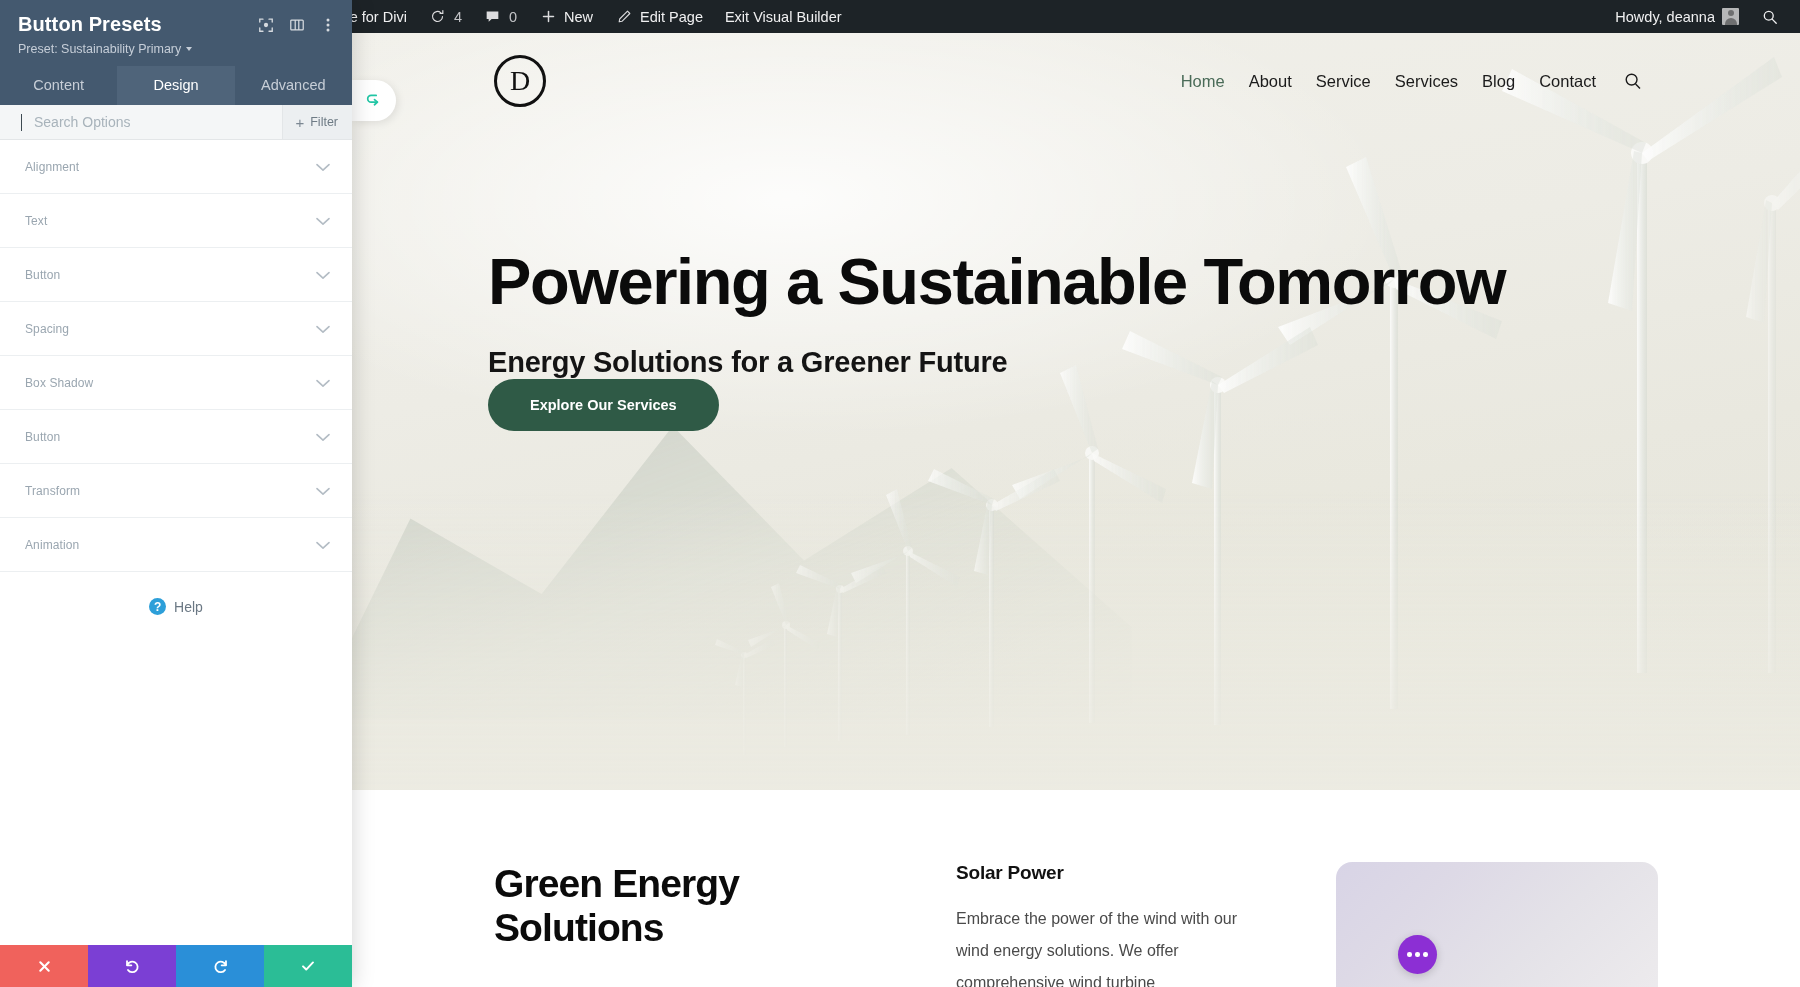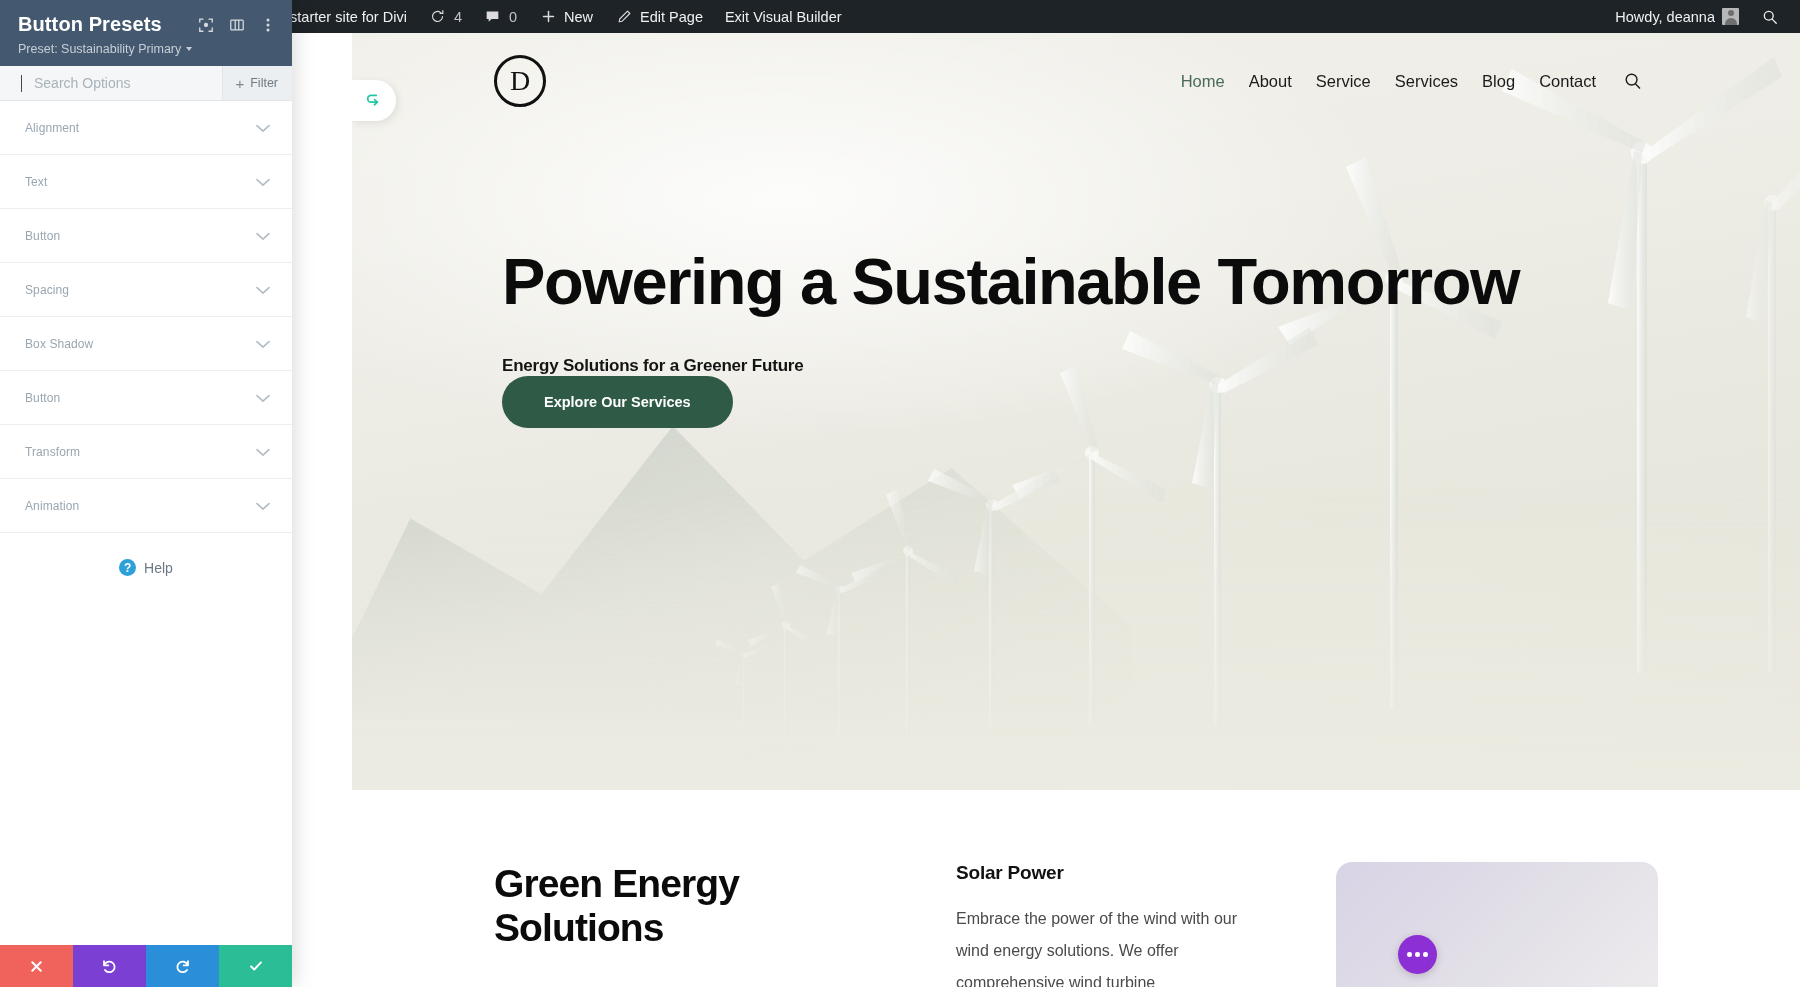--- a/index.html
+++ b/index.html
@@ -41,21 +41,21 @@
     background:#6e6f70; border-radius:50%; transform:translateX(-50%);
   }
   .ab-avatar::after {
     content:""; position:absolute; left:50%; bottom:0; width:12px; height:7px;
     background:#6e6f70; border-radius:6px 6px 0 0; transform:translateX(-50%);
   }
 
   
   #divi-panel {
     position: absolute; top: 0; left: 0;
-    width: 292px; height: 987px;
+    width: 352px; height: 987px;
     background: #22c55e;
     box-shadow: 0 0 22px rgba(0,0,0,0.18);
     z-index: 300;
     display: flex; flex-direction: column;
   }
   .panel-header {
     background: #2e3b4e; background: #3c4f66;
     padding: 12px 16px 10px 18px;
     color: #fff; position: relative;
   }
@@ -162,28 +162,28 @@
     position:absolute; left:-40px; bottom:70px; width: 820px; height: 420px;
     background: linear-gradient(160deg, rgba(160,172,160,.55), rgba(196,204,192,.25) 60%, rgba(222,225,214,0) 100%);
     clip-path: polygon(0% 100%, 12% 52%, 28% 70%, 44% 30%, 60% 62%, 78% 40%, 100% 78%, 100% 100%);
     filter: blur(1.2px);
   }
   .haze-bottom {
     position:absolute; left:0; right:0; bottom:0; height: 300px;
     background: linear-gradient(to top, rgba(236,235,226,.98), rgba(236,235,226,0));
   }
 
-  .hero-copy { position: absolute; left: 150px; top: 215px; z-index: 5; }
+  .hero-copy { position: absolute; left: 136px; top: 215px; z-index: 5; }
   .hero-h1 {
     font-size: 65px; line-height: 1.06; font-weight: 700;
     color: #0b0b0b; letter-spacing: -1.4px; white-space: nowrap;
   }
   .hero-sub {
-    margin-top: 39px;
-    font-size: 17px; font-weight: 700; color: #141414; letter-spacing: -.2px;
+    margin-top: 29px;
+    font-size: 29px; font-weight: 700; color: #141414; letter-spacing: -.2px;
   }
   .hero-btn {
     display: inline-flex; align-items: center; justify-content: center;
     background: #2f5a46; color: #ffffff;
     font-size: 14.5px; font-weight: 700;
     padding: 18px 42px; border-radius: 999px;
     cursor: pointer; border: none;
     font-family: "Liberation Sans", sans-serif;
   }
 
@@ -520,20 +520,25 @@
           </svg>
         </span>
       </div>
     </div>
     <div class="ph-sub">
       <span>Preset: Sustainability Primary</span>
       <span class="caret-dn"></span>
     </div>
   </div>
 
+  <div class="panel-tabs">
+    <div class="ptab">Content</div>
+    <div class="ptab active">Design</div>
+    <div class="ptab">Advanced</div>
+  </div>
 
   <div class="panel-search">
     <div class="search-field">
       <span class="caret-bar"></span>
       <input type="text" placeholder="Search Options" style="">
     </div>
     <div class="filter-btn">
       <span class="plus-ico">+</span>
       <span>Filter</span>
     </div>

